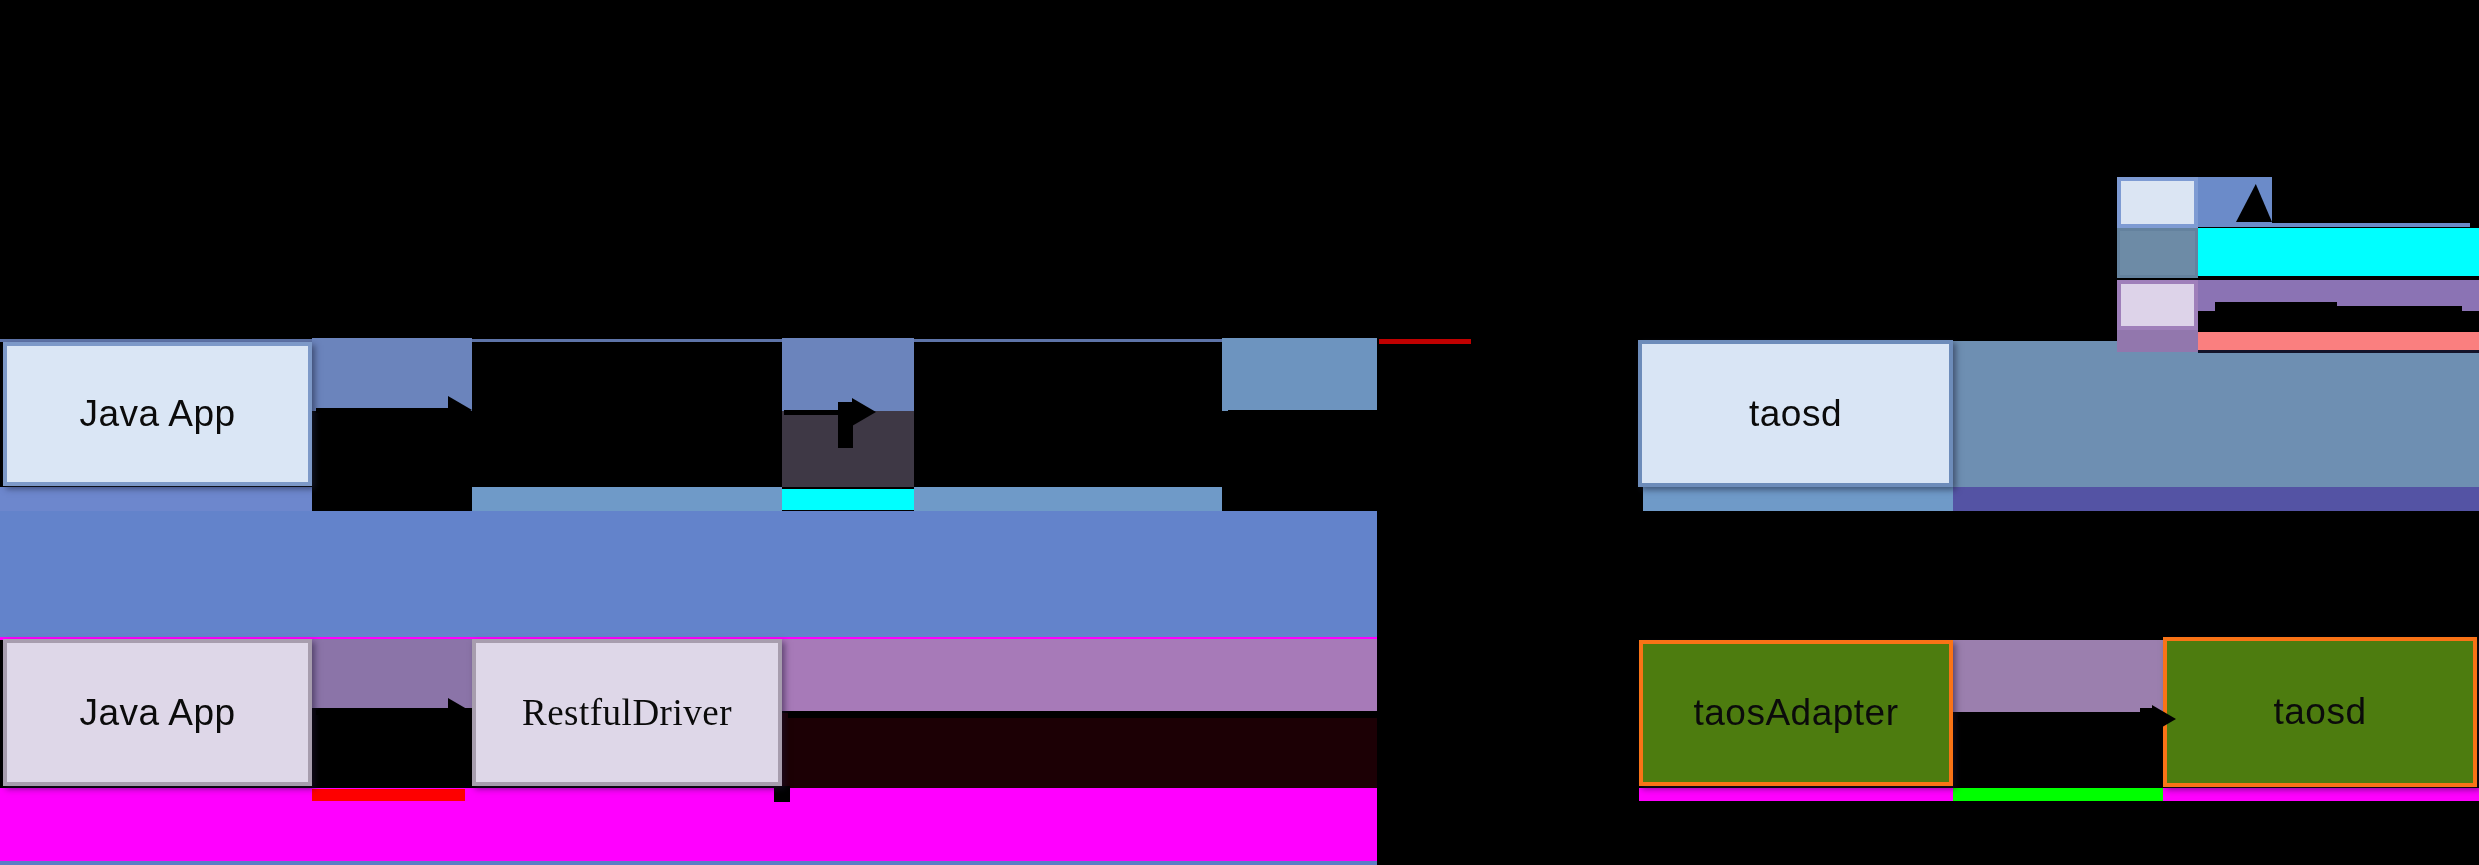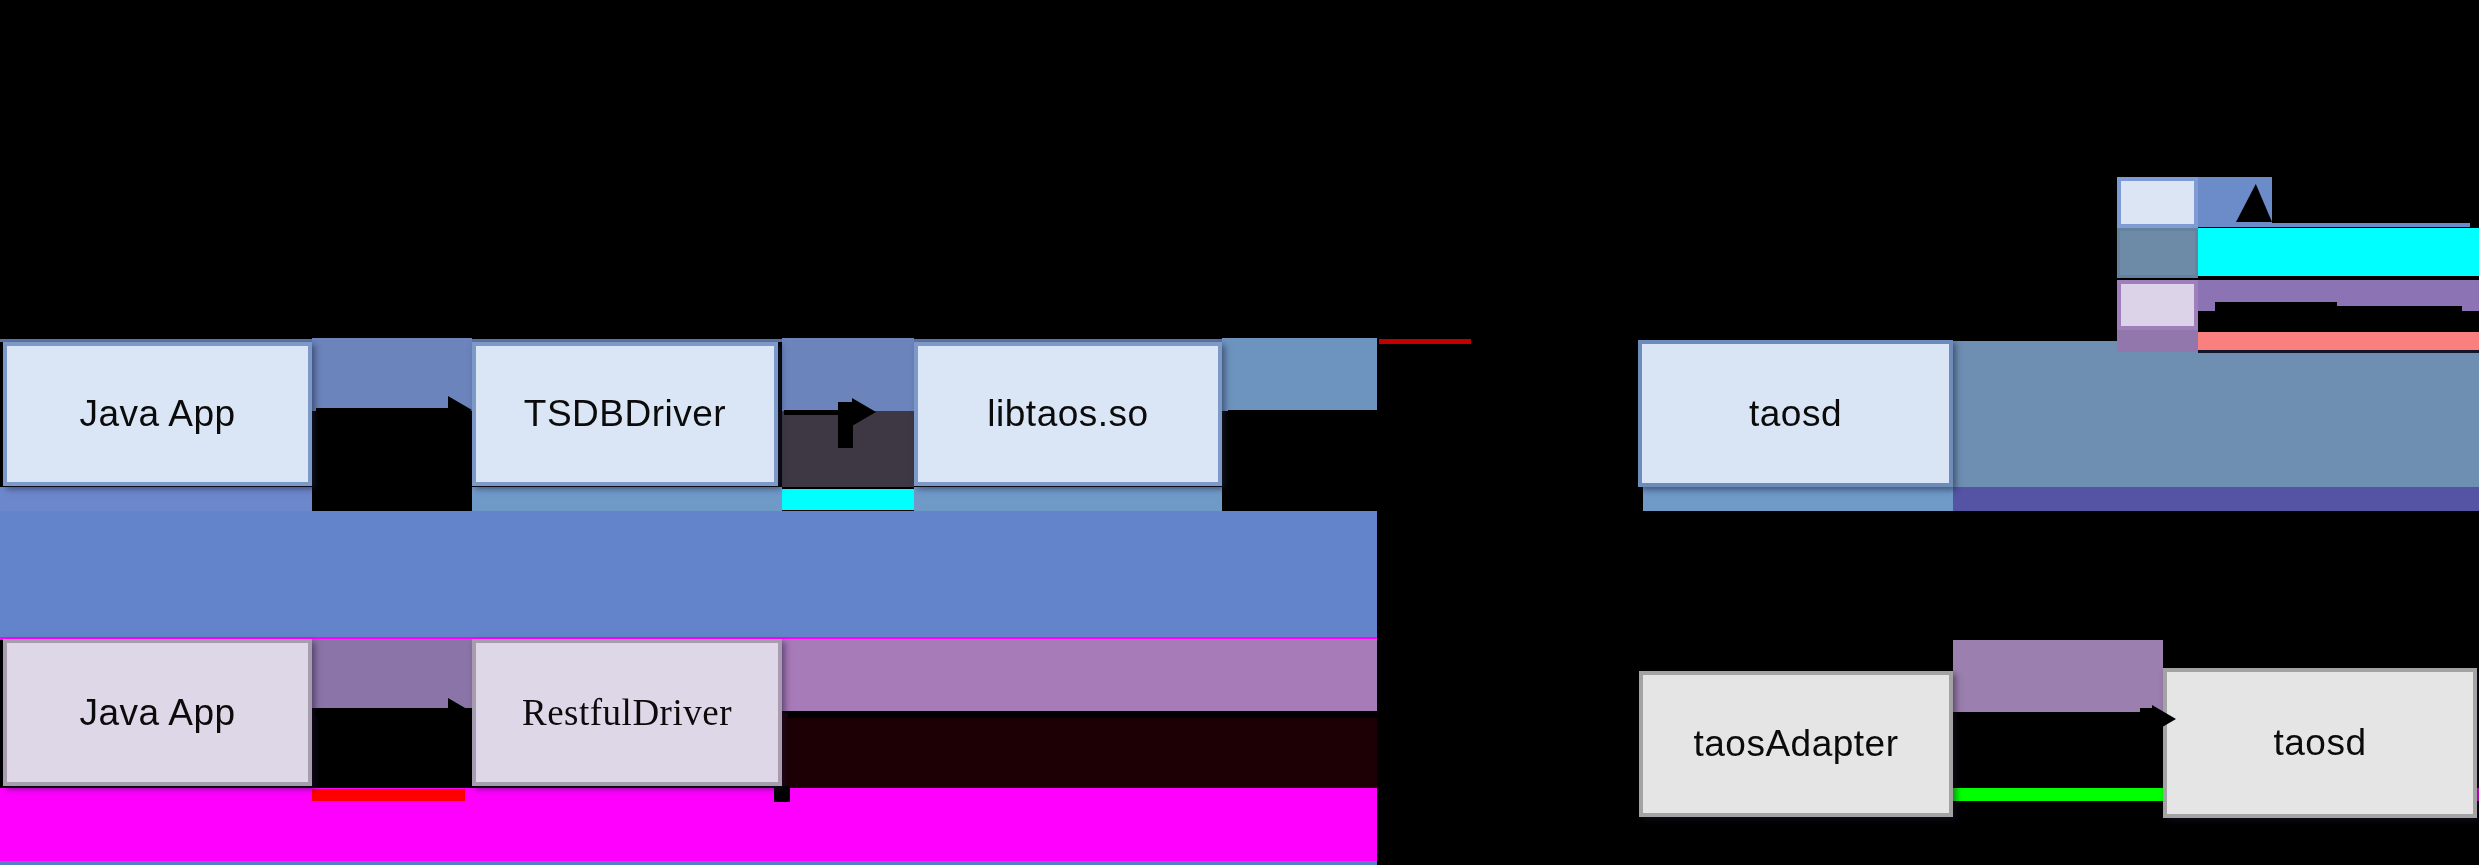--- a/index.html
+++ b/index.html
@@ -4,21 +4,21 @@
 <style>
   html,body{margin:0;padding:0;background:#000;}
   #stage{position:relative;width:2479px;height:865px;background:#000;overflow:hidden;
          font-family:"Liberation Sans", sans-serif;}
   .abs{position:absolute;}
   .box{position:absolute;box-sizing:border-box;display:flex;align-items:center;justify-content:center;
        font-size:37px;color:#0b0b0b;letter-spacing:0.5px;text-align:right;}
   .box-blue{background:#dae6f5;border:4px solid #7d99c8;box-shadow:3px 3px 6px rgba(30,35,60,.55);}
   .box-blue2{background:#d9e5f5;border:4px solid #6d8cba;box-shadow:3px 3px 6px rgba(30,35,60,.55);}
   .box-lav{background:#ded7e8;border:4px solid #a79dae;box-shadow:3px 3px 6px rgba(30,20,50,.5);}
-  .box-lav2{background:#e5e5e5;border:4px solid #a3a3a3;box-shadow:3px 3px 6px rgba(30,20,50,.5);margin-top:31px;}
+  .box-lav2{background:#4d7c0f;border:4px solid #f97316;box-shadow:3px 3px 6px rgba(30,20,50,.5);}
   .arrow-line{position:absolute;background:#000;}
   .arrow-head{position:absolute;width:0;height:0;border-top:14px solid transparent;
               border-bottom:14px solid transparent;border-left:24px solid #000;}
   .legend-swatch{position:absolute;box-sizing:border-box;}
 </style>
 </head>
 <body>
 
 <div id="stage">
 
@@ -48,26 +48,20 @@
   <div class="abs" style="left:312px;top:789px;width:153px;height:12px;background:#fe0000;"></div>
   <div class="abs" style="left:0;top:861px;width:1377px;height:4px;background:#5b7ec5;"></div>
   <div class="abs" style="left:774px;top:786px;width:16px;height:16px;background:#000;"></div>
 
   <div class="abs" style="left:1953px;top:640px;width:210px;height:72px;background:#9b7fae;"></div>
   <div class="abs" style="left:1639px;top:788px;width:840px;height:13px;background:#ff00ff;"></div>
   <div class="abs" style="left:1953px;top:788px;width:210px;height:13px;background:#00ff00;"></div>
 
   <div class="box box-blue" style="left:3px;top:342px;width:309px;height:144px;">
     <span>Java App</span>
-  </div>
-  <div class="box box-blue" style="left:472px;top:342px;width:306px;height:144px;">
-    <span>TSDBDriver</span>
-  </div>
-  <div class="box box-blue" style="left:914px;top:342px;width:308px;height:144px;">
-    <span>libtaos.so</span>
   </div>
   <div class="box box-blue2" style="left:1638px;top:340px;width:315px;height:147px;">
     <span>taosd</span>
   </div>
 
   <div class="box box-lav" style="left:3px;top:639px;width:309px;height:147px;">
     <span>Java App</span>
   </div>
   <div class="box box-lav" style="left:472px;top:639px;width:310px;height:147px;font-family:Liberation Serif, serif;">
     <span>RestfulDriver</span>

